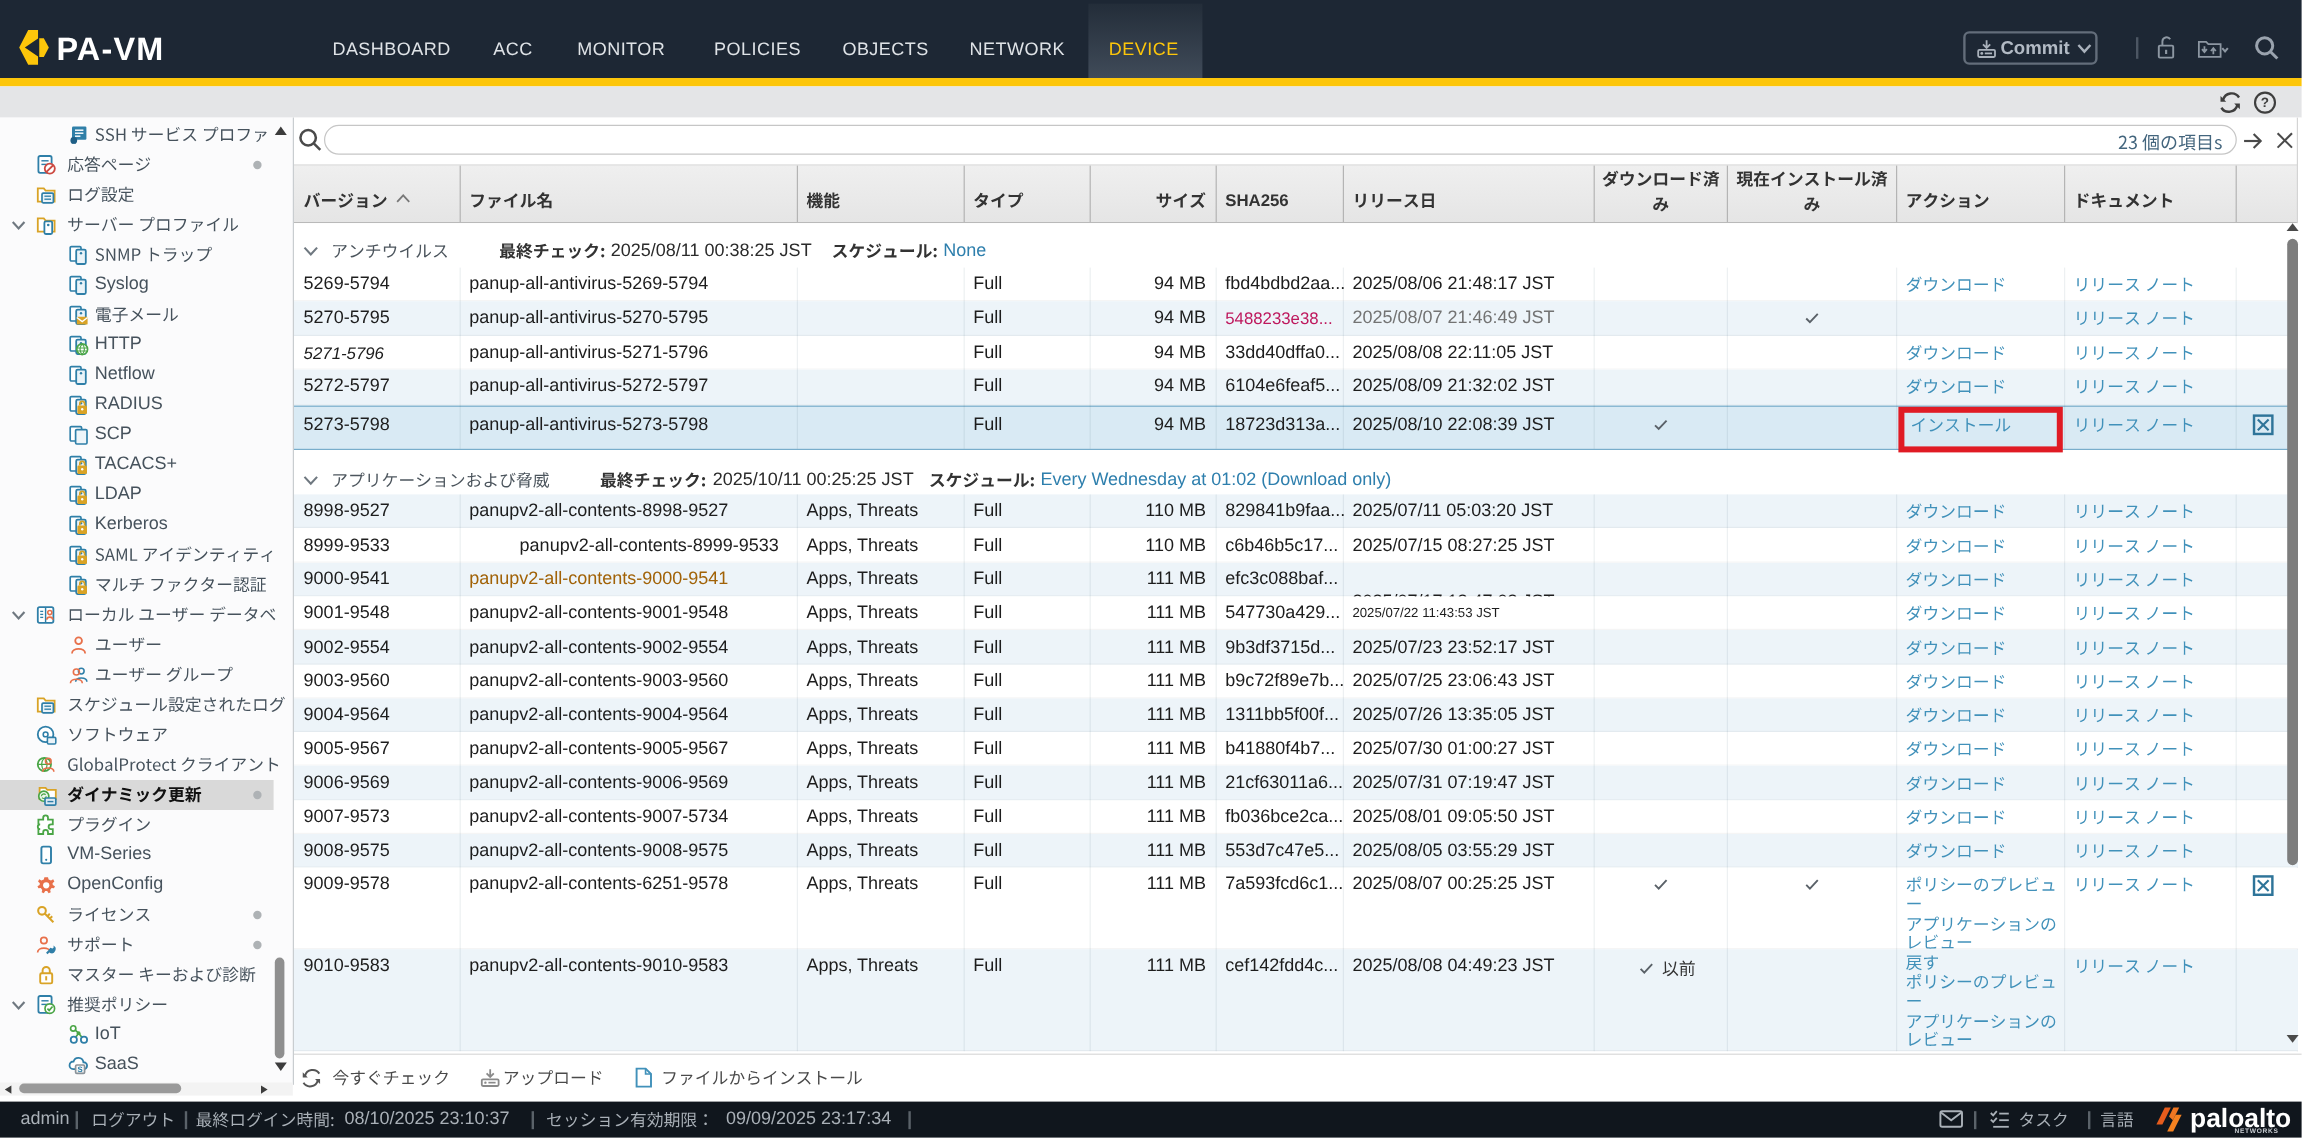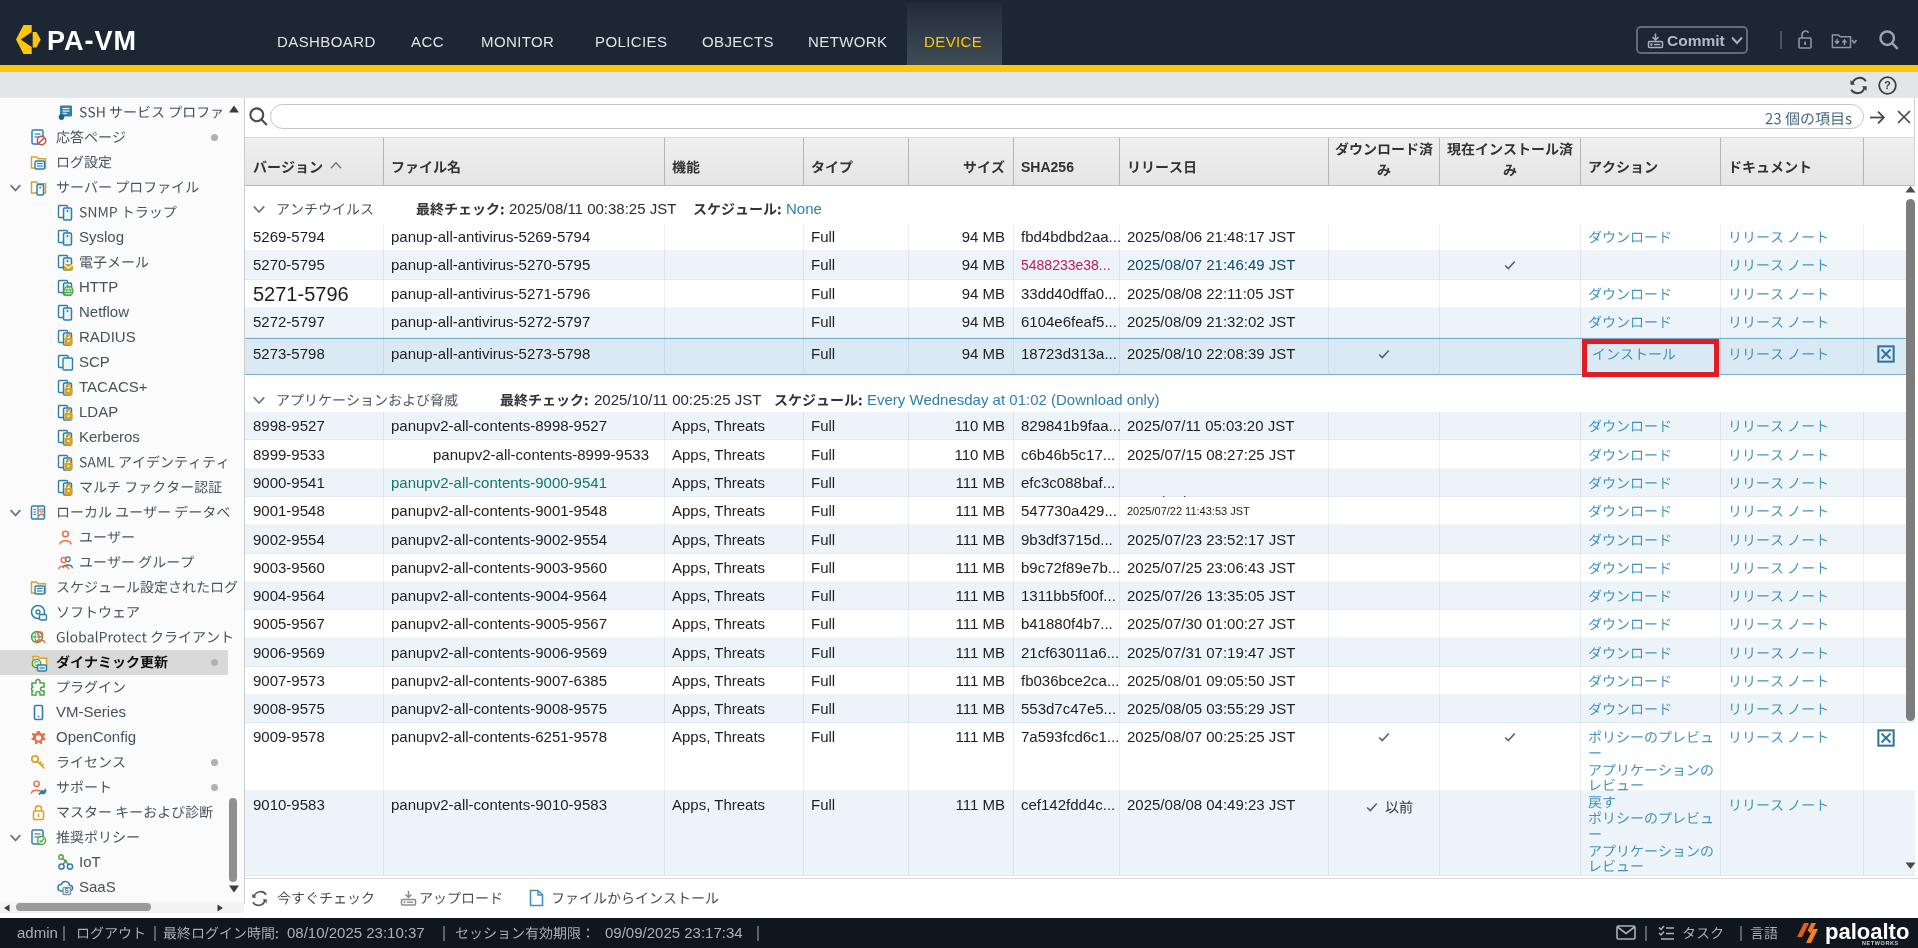--- a/index.html
+++ b/index.html
@@ -567,29 +567,29 @@
   </svg>
 <svg class="a" style="left:1728px;top:230.0px;color:#4191ba;" width="102" height="14" viewBox="0 0 102 14">
     <use href="#l_rn"></use>
   </svg>
 <div class="a" style="left:245px;top:251px;width:1670px;height:29px;background:#edf4f9;border-bottom:1px solid rgba(0,0,0,0.04)"></div>
 <div class="t" style="left:253px;top:250px;font-size:15px;font-weight:normal;color:#1d1d1d;letter-spacing:0;line-height:30px;">5270-5795</div>
 <div class="t" style="left:391px;top:250px;font-size:15px;font-weight:normal;color:#1d1d1d;letter-spacing:0;line-height:30px;">panup-all-antivirus-5270-5795</div>
 <div class="t" style="left:811px;top:250px;font-size:15px;font-weight:normal;color:#1d1d1d;letter-spacing:0;line-height:30px;">Full</div>
 <div class="t" style="right:913px;top:250px;font-size:15px;font-weight:normal;color:#1d1d1d;line-height:30px;">94 MB</div>
 <div class="t" style="left:1021px;top:250px;font-size:14px;font-weight:normal;color:#be185d;letter-spacing:0;line-height:30px;">5488233e38...</div>
-<div class="t" style="left:1127px;top:250px;font-size:15px;font-weight:normal;color:#0c4a6e;letter-spacing:0;line-height:30px;">2025/08/07 21:46:49 JST</div>
+<div class="t" style="left:1127px;top:250px;font-size:15px;font-weight:normal;color:#737373;letter-spacing:0;line-height:30px;">2025/08/07 21:46:49 JST</div>
 <svg class="a" style="left:1502.5px;top:258px;" width="14" height="14" viewBox="0 0 16 16">
     <path d="M2.5 8.5 L6 12 L13.5 4" fill="none" stroke="#5a6168" stroke-width="1.8"></path>
   </svg>
 <svg class="a" style="left:1728px;top:258.0px;color:#4191ba;" width="102" height="14" viewBox="0 0 102 14">
     <use href="#l_rn"></use>
   </svg>
 <div class="a" style="left:245px;top:280px;width:1670px;height:28px;background:#fff;border-bottom:1px solid rgba(0,0,0,0.04)"></div>
-<div class="t" style="left:253px;top:279px;font-size:20px;font-weight:normal;color:#1d1d1d;letter-spacing:0;line-height:30px;">5271-5796</div>
+<div class="t" style="left:253px;top:279px;font-size:14px;font-weight:normal;color:#1d1d1d;letter-spacing:0;line-height:30px;font-style:italic;">5271-5796</div>
 <div class="t" style="left:391px;top:279px;font-size:15px;font-weight:normal;color:#1d1d1d;letter-spacing:0;line-height:30px;">panup-all-antivirus-5271-5796</div>
 <div class="t" style="left:811px;top:279px;font-size:15px;font-weight:normal;color:#1d1d1d;letter-spacing:0;line-height:30px;">Full</div>
 <div class="t" style="right:913px;top:279px;font-size:15px;font-weight:normal;color:#1d1d1d;line-height:30px;">94 MB</div>
 <div class="t" style="left:1021px;top:279px;font-size:15px;font-weight:normal;color:#1d1d1d;letter-spacing:0;line-height:30px;">33dd40dffa0...</div>
 <div class="t" style="left:1127px;top:279px;font-size:15px;font-weight:normal;color:#1d1d1d;letter-spacing:0;line-height:30px;">2025/08/08 22:11:05 JST</div>
 <svg class="a" style="left:1588px;top:287.0px;color:#4191ba;" width="84" height="14" viewBox="0 0 84 14">
     <use href="#l_dl"></use>
   </svg>
 <svg class="a" style="left:1728px;top:287.0px;color:#4191ba;" width="102" height="14" viewBox="0 0 102 14">
     <use href="#l_rn"></use>
@@ -650,21 +650,21 @@
 <div class="t" style="left:1021px;top:439.5px;font-size:15px;font-weight:normal;color:#1d1d1d;letter-spacing:0;line-height:30px;">c6b46b5c17...</div>
 <div class="t" style="left:1127px;top:439.5px;font-size:15px;font-weight:normal;color:#1d1d1d;letter-spacing:0;line-height:30px;">2025/07/15 08:27:25 JST</div>
 <svg class="a" style="left:1588px;top:447.5px;color:#4191ba;" width="84" height="14" viewBox="0 0 84 14">
     <use href="#l_dl"></use>
   </svg>
 <svg class="a" style="left:1728px;top:447.5px;color:#4191ba;" width="102" height="14" viewBox="0 0 102 14">
     <use href="#l_rn"></use>
   </svg>
 <div class="a" style="left:245px;top:469px;width:1670px;height:28px;background:#edf4f9;border-bottom:1px solid rgba(0,0,0,0.04)"></div>
 <div class="t" style="left:253px;top:468.0px;font-size:15px;font-weight:normal;color:#1d1d1d;letter-spacing:0;line-height:30px;">9000-9541</div>
-<div class="t" style="left:391px;top:468.0px;font-size:15px;font-weight:normal;color:#0f766e;letter-spacing:0;line-height:30px;">panupv2-all-contents-9000-9541</div>
+<div class="t" style="left:391px;top:468.0px;font-size:15px;font-weight:normal;color:#a16207;letter-spacing:0;line-height:30px;">panupv2-all-contents-9000-9541</div>
 <div class="t" style="left:672px;top:468.0px;font-size:15px;font-weight:normal;color:#1d1d1d;letter-spacing:0;line-height:30px;">Apps, Threats</div>
 <div class="t" style="left:811px;top:468.0px;font-size:15px;font-weight:normal;color:#1d1d1d;letter-spacing:0;line-height:30px;">Full</div>
 <div class="t" style="right:913px;top:468.0px;font-size:15px;font-weight:normal;color:#1d1d1d;line-height:30px;">111 MB</div>
 <div class="t" style="left:1021px;top:468.0px;font-size:15px;font-weight:normal;color:#1d1d1d;letter-spacing:0;line-height:30px;">efc3c088baf...</div>
 <div class="t" style="left:1127px;top:468.0px;font-size:15px;font-weight:normal;color:#1d1d1d;letter-spacing:0;line-height:30px;margin-top:19px;">2025/07/17 12:47:03 JST</div>
 <svg class="a" style="left:1588px;top:476.0px;color:#4191ba;" width="84" height="14" viewBox="0 0 84 14">
     <use href="#l_dl"></use>
   </svg>
 <svg class="a" style="left:1728px;top:476.0px;color:#4191ba;" width="102" height="14" viewBox="0 0 102 14">
     <use href="#l_rn"></use>
@@ -748,21 +748,21 @@
 <div class="t" style="left:1021px;top:637.5px;font-size:15px;font-weight:normal;color:#1d1d1d;letter-spacing:0;line-height:30px;">21cf63011a6...</div>
 <div class="t" style="left:1127px;top:637.5px;font-size:15px;font-weight:normal;color:#1d1d1d;letter-spacing:0;line-height:30px;">2025/07/31 07:19:47 JST</div>
 <svg class="a" style="left:1588px;top:645.5px;color:#4191ba;" width="84" height="14" viewBox="0 0 84 14">
     <use href="#l_dl"></use>
   </svg>
 <svg class="a" style="left:1728px;top:645.5px;color:#4191ba;" width="102" height="14" viewBox="0 0 102 14">
     <use href="#l_rn"></use>
   </svg>
 <div class="a" style="left:245px;top:667px;width:1670px;height:28px;background:#fff;border-bottom:1px solid rgba(0,0,0,0.04)"></div>
 <div class="t" style="left:253px;top:666.0px;font-size:15px;font-weight:normal;color:#1d1d1d;letter-spacing:0;line-height:30px;">9007-9573</div>
-<div class="t" style="left:391px;top:666.0px;font-size:15px;font-weight:normal;color:#1d1d1d;letter-spacing:0;line-height:30px;">panupv2-all-contents-9007-6385</div>
+<div class="t" style="left:391px;top:666.0px;font-size:15px;font-weight:normal;color:#1d1d1d;letter-spacing:0;line-height:30px;">panupv2-all-contents-9007-5734</div>
 <div class="t" style="left:672px;top:666.0px;font-size:15px;font-weight:normal;color:#1d1d1d;letter-spacing:0;line-height:30px;">Apps, Threats</div>
 <div class="t" style="left:811px;top:666.0px;font-size:15px;font-weight:normal;color:#1d1d1d;letter-spacing:0;line-height:30px;">Full</div>
 <div class="t" style="right:913px;top:666.0px;font-size:15px;font-weight:normal;color:#1d1d1d;line-height:30px;">111 MB</div>
 <div class="t" style="left:1021px;top:666.0px;font-size:15px;font-weight:normal;color:#1d1d1d;letter-spacing:0;line-height:30px;">fb036bce2ca...</div>
 <div class="t" style="left:1127px;top:666.0px;font-size:15px;font-weight:normal;color:#1d1d1d;letter-spacing:0;line-height:30px;">2025/08/01 09:05:50 JST</div>
 <svg class="a" style="left:1588px;top:674.0px;color:#4191ba;" width="84" height="14" viewBox="0 0 84 14">
     <use href="#l_dl"></use>
   </svg>
 <svg class="a" style="left:1728px;top:674.0px;color:#4191ba;" width="102" height="14" viewBox="0 0 102 14">
     <use href="#l_rn"></use>

